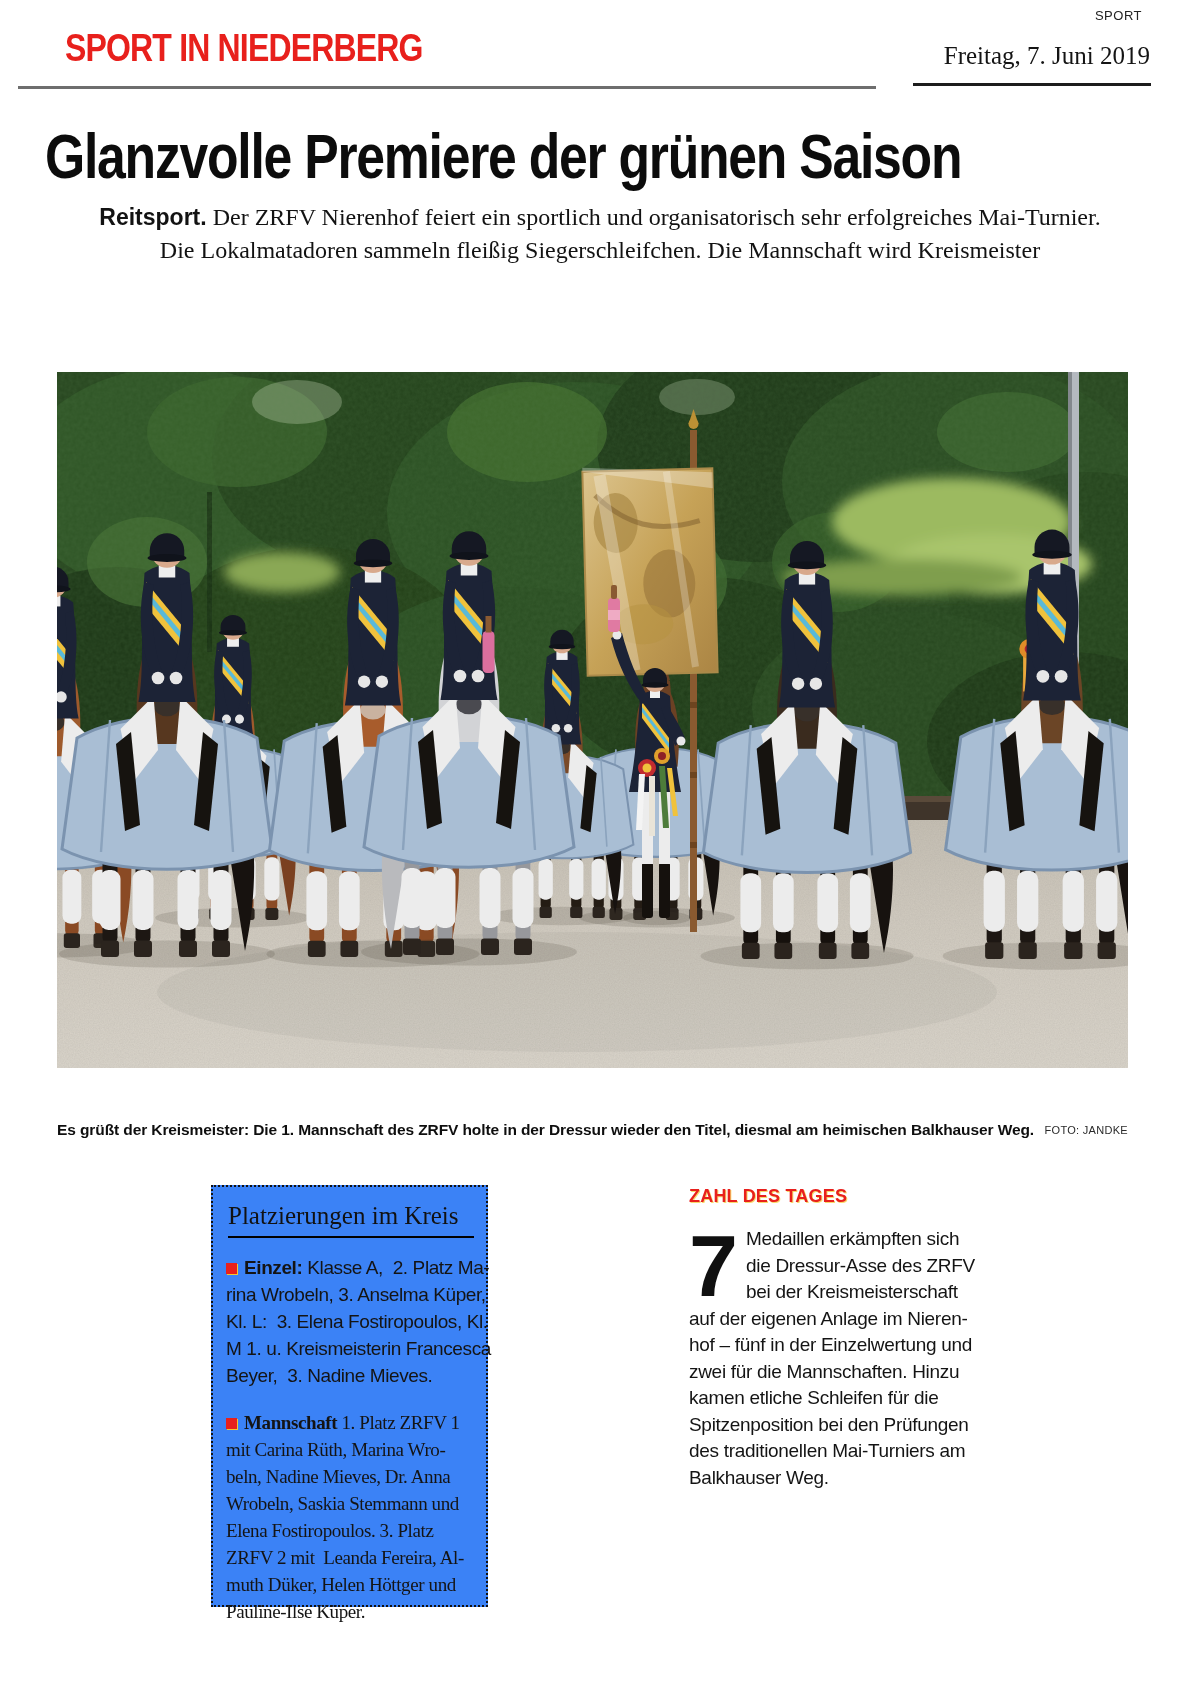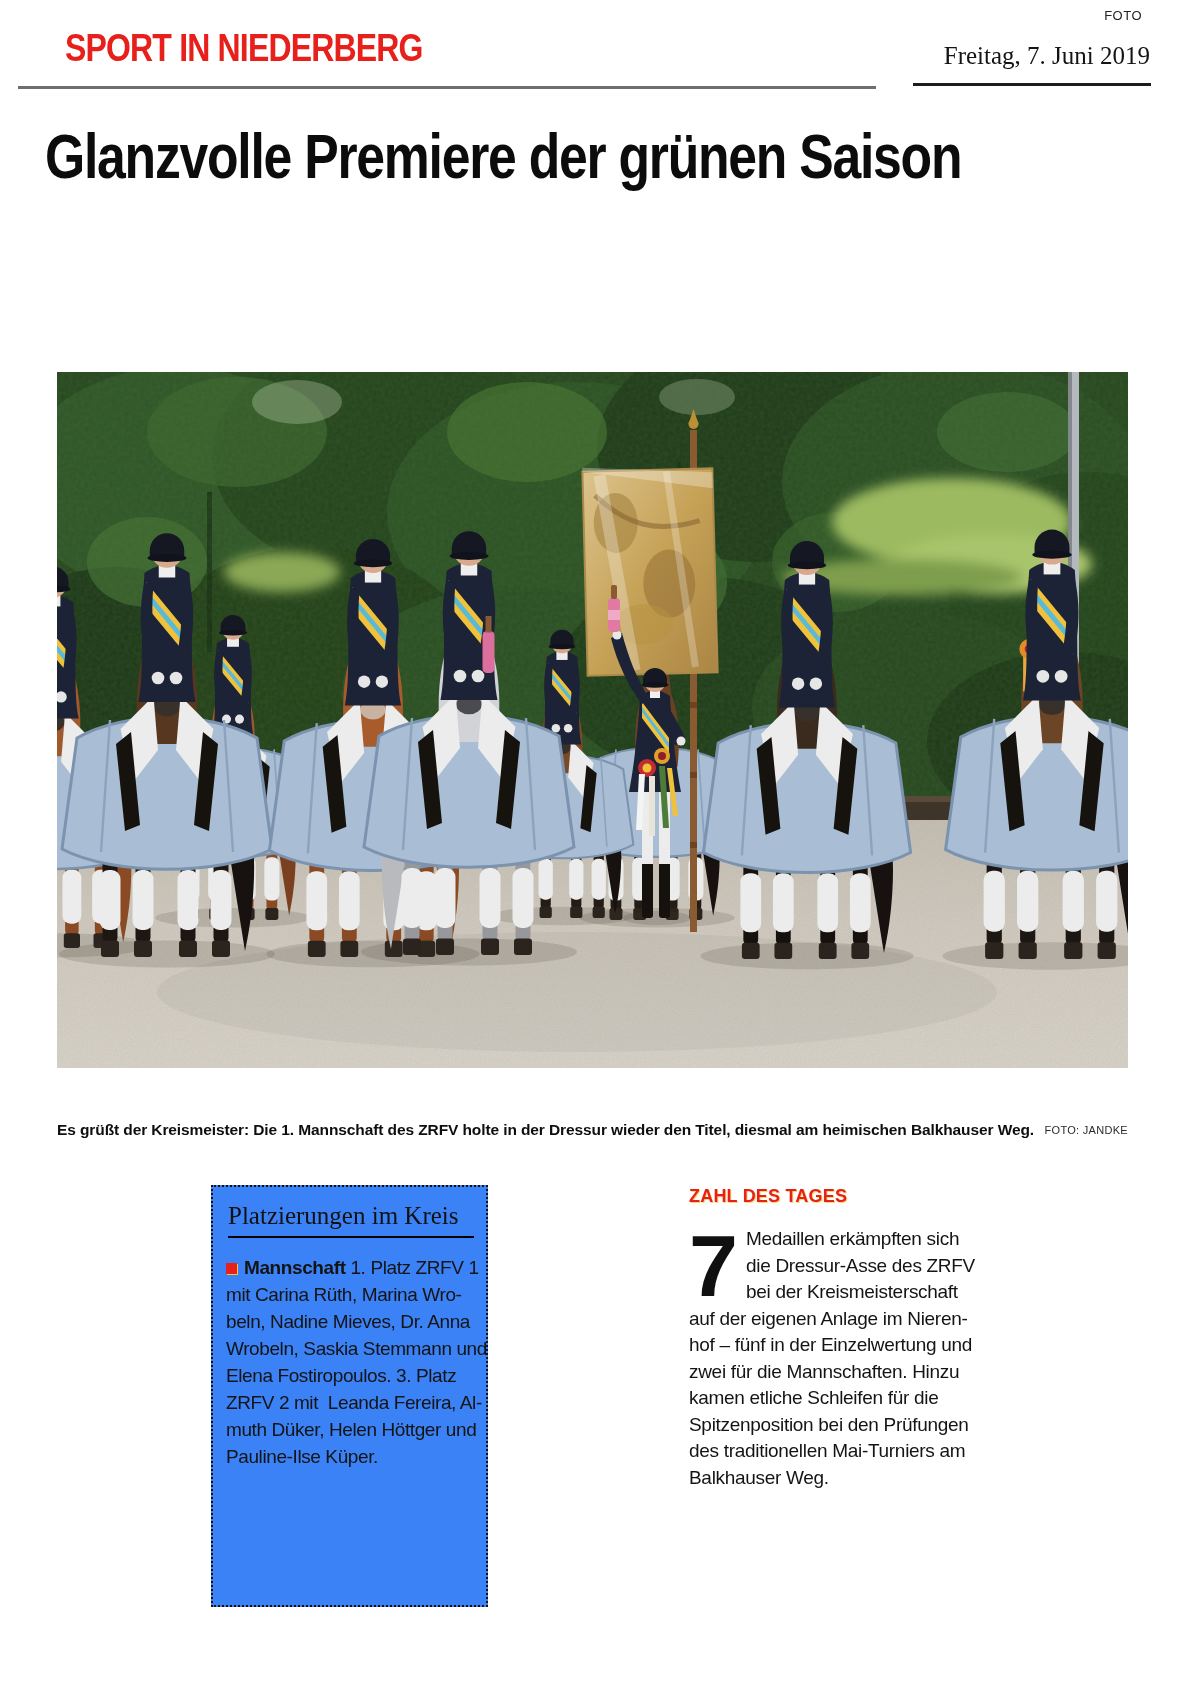--- a/index.html
+++ b/index.html
@@ -52,28 +52,30 @@
   .zahl-body{top:1226px;left:689px;width:300px;font-size:19px;line-height:26.5px;letter-spacing:-.3px;color:#141414;white-space:nowrap;}
   .zahl-number{
     float:left;font-size:88px;line-height:68px;font-weight:bold;color:#101010;
     margin:6px 10px 0 0;letter-spacing:-2px;
   }
   .zahl-body b{font-weight:normal;}
 </style>
 </head>
 <body>
 
-<div class="abs agency">FOTO</div>
+<div class="abs agency">SPORT</div>
 <div class="abs section-title">SPORT IN NIEDERBERG</div>
 <div class="abs dateline">Freitag, 7. Juni 2019</div>
 <div class="abs rule-left"></div>
 <div class="abs rule-right"></div>
 
 <div class="abs headline">Glanzvolle Premiere der grünen Saison</div>
 <div class="abs subhead">
+  <div><span class="lead">Reitsport.</span><span> Der ZRFV Nierenhof feiert ein sportlich und organisatorisch sehr erfolgreiches Mai-Turnier.</span></div>
+  <div>Die Lokalmatadoren sammeln fleißig Siegerschleifchen. Die Mannschaft wird Kreismeister</div>
 </div>
 
 <div class="abs photo">
 <svg width="1071" height="696" viewBox="0 0 1071 696" xmlns="http://www.w3.org/2000/svg">
   <defs>
     <filter id="soft">
           <feGaussianBlur stdDeviation="6"></feGaussianBlur>
         </filter>
     <filter id="soft2">
           <feGaussianBlur stdDeviation="3"></feGaussianBlur>
@@ -575,20 +577,23 @@
 
 <div class="abs caption-row">
   <div class="caption">Es grüßt der Kreismeister: Die 1. Mannschaft des ZRFV holte in der Dressur wieder den Titel, diesmal am heimischen Balkhauser Weg.</div>
   <div class="credit">FOTO: JANDKE</div>
 </div>
 
 <div class="abs results-box">
   <div class="results-title">Platzierungen im Kreis</div>
   <div class="results-underline"></div>
   <div class="entry">
+    <span class="bullet"></span><b>Einzel:</b><span> Klasse A,&nbsp; 2. Platz Ma-<br>rina Wrobeln, 3. Anselma Küper,<br>Kl. L:&nbsp; 3. Elena Fostiropoulos, Kl.<br>M 1. u. Kreismeisterin Francesca<br>Beyer,&nbsp; 3. Nadine Mieves.</span>
+  </div>
+  <div class="entry">
     <span class="bullet"></span><b>Mannschaft</b><span> 1. Platz ZRFV 1<br>mit Carina Rüth, Marina Wro-<br>beln, Nadine Mieves, Dr. Anna<br>Wrobeln, Saskia Stemmann und<br>Elena Fostiropoulos. 3. Platz<br>ZRFV 2 mit&nbsp; Leanda Fereira, Al-<br>muth Düker, Helen Höttger und<br>Pauline-Ilse Küper.</span>
   </div>
 </div>
 
 <div class="abs zahl-heading">ZAHL DES TAGES</div>
 <div class="abs zahl-body">
   <span class="zahl-number">7</span><b>Medaillen</b><span> erkämpften sich<br>die Dressur-Asse des ZRFV<br>bei der Kreismeisterschaft<br>auf der eigenen Anlage im Nieren-<br>hof – fünf in der Einzelwertung und<br>zwei für die Mannschaften. Hinzu<br>kamen etliche Schleifen für die<br>Spitzenposition bei den Prüfungen<br>des traditionellen Mai-Turniers am<br>Balkhauser Weg.</span>
 </div>
 
 </body></html>

